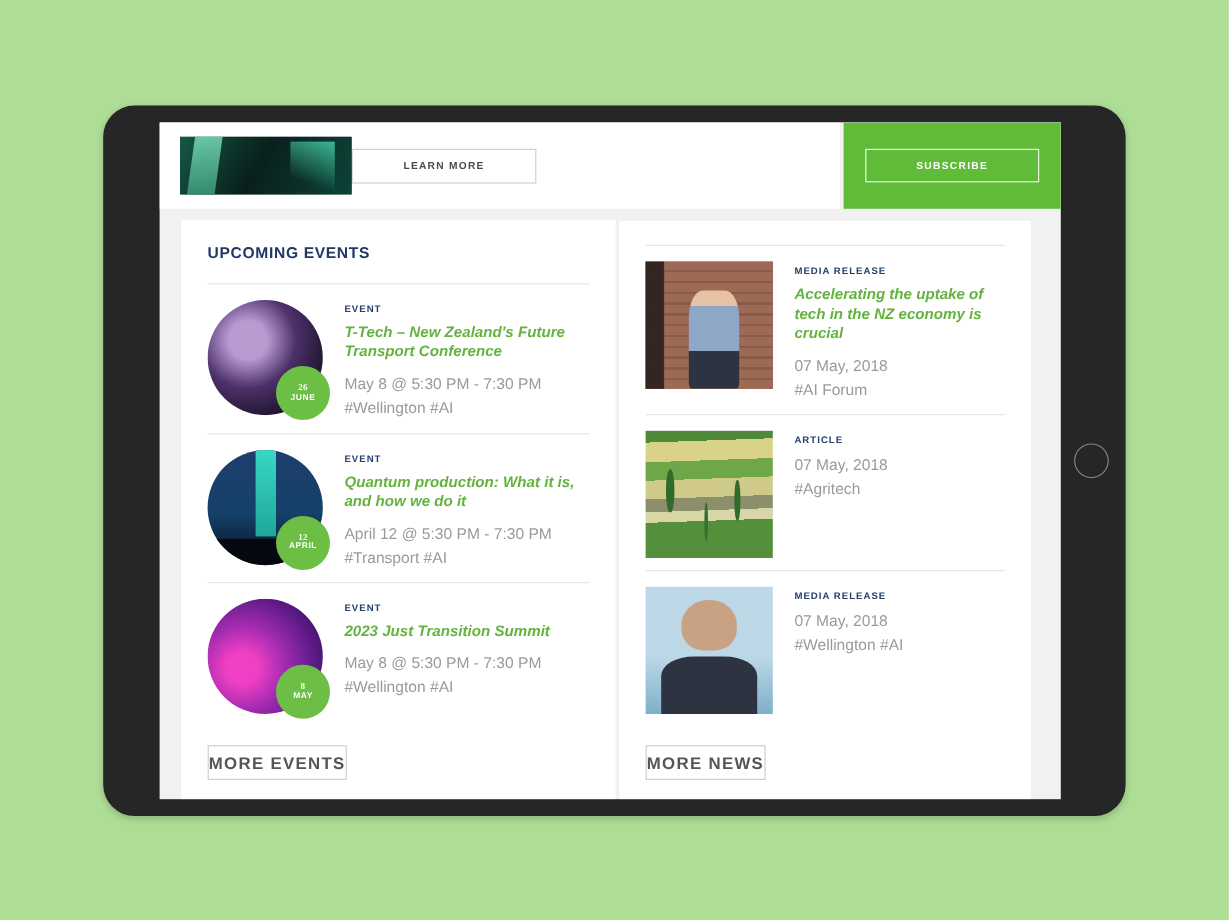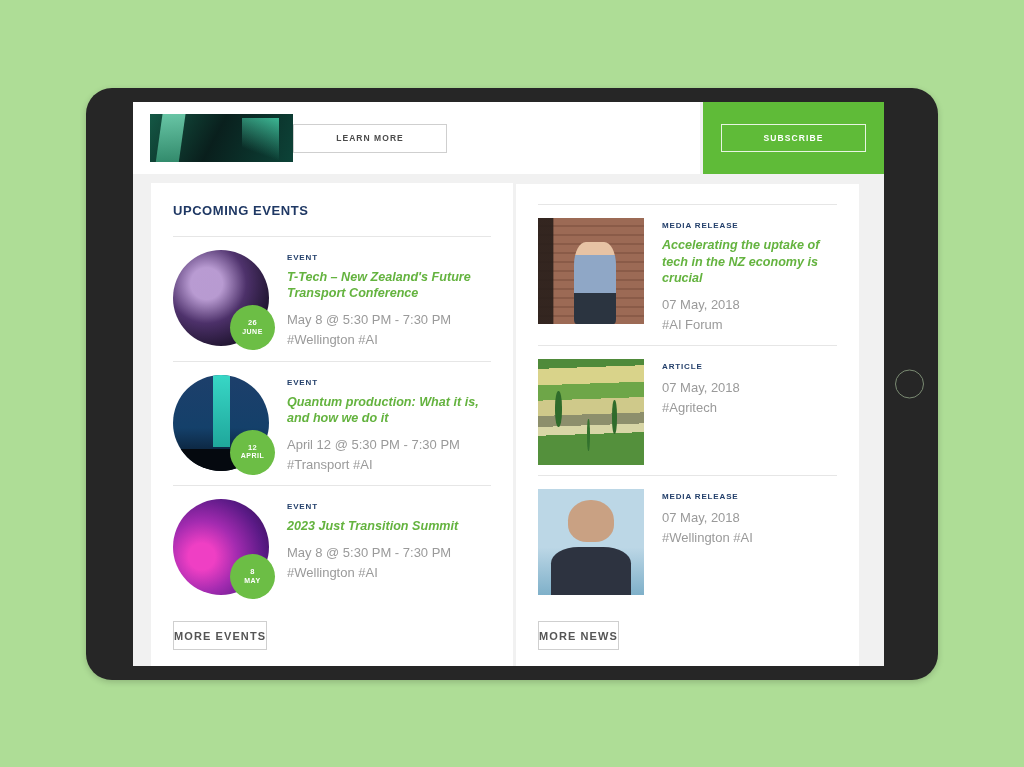--- a/index.html
+++ b/index.html
@@ -187,21 +187,21 @@
     width: 45px; height: 45px;
     border-radius: 50%;
     background: #6cbe45;
     color: #ffffff;
     display: flex;
     flex-direction: column;
     align-items: center;
     justify-content: center;
     line-height: 1.15;
   }
-  .date-badge .d { font-size: 7.5px; font-weight: 700; letter-spacing: .3px; }
+  .date-badge .d { font-size: 7.5px; font-weight: 700; letter-spacing: .3px; font-family: Liberation Serif, serif; }
   .date-badge .m { font-size: 7px; font-weight: 700; letter-spacing: .5px; text-transform: uppercase; }
 
   .card-body { flex: 1 1 auto; min-width: 0; padding-top: 3px; }
   .kicker {
     color: #24406b;
     font-size: 8px;
     font-weight: 700;
     letter-spacing: 0.85px;
     text-transform: uppercase;
     margin-bottom: 7px;
@@ -280,21 +280,21 @@
     border-radius: 34% 34% 0 0;
   }
 
   .more-btn {
     display: flex;
     align-items: center;
     justify-content: center;
     border: 1px solid #cfcfcf;
     background: #fff;
     color: #555;
-    font-size: 11px;
+    font-size: 14px;
     letter-spacing: 1.1px;
     font-weight: 600;
     text-transform: uppercase;
     height: 29px;
     margin-top: 16px;
     cursor: pointer;
   }
 </style>
 </head>
 <body>

